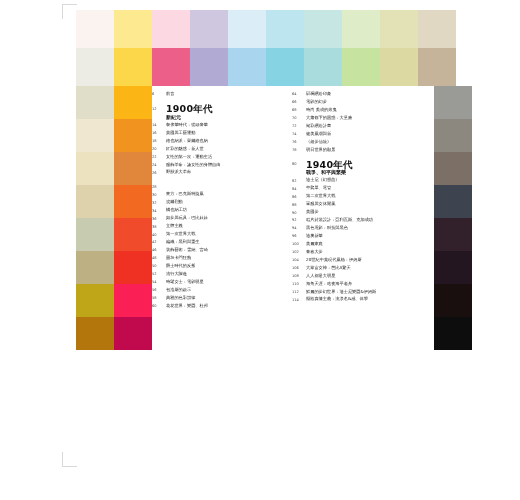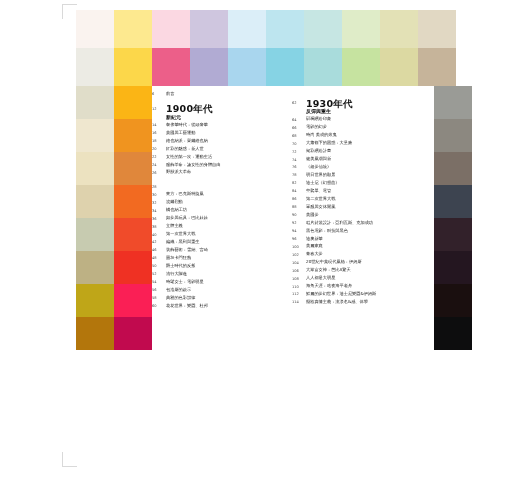--- a/index.html
+++ b/index.html
@@ -198,27 +198,20 @@
         <div class="row entry">
           <div class="pg">58</div>
           <div class="txt">典雅的色彩韻律</div>
         </div>
         <div class="row entry">
           <div class="pg">60</div>
           <div class="txt">花花世界：樂園、杜邦</div>
         </div>
       </div>
     <div class="col right">
-        <div class="row decade">
-          <div class="pg">62</div>
-          <div class="txt">
-            <div class="dt">1930年代</div>
-            <div class="ds">反彈與重生</div>
-          </div>
-        </div>
         <div class="row entry">
           <div class="pg">64</div>
           <div class="txt">斑斕繽紛印象</div>
         </div>
         <div class="row entry">
           <div class="pg">66</div>
           <div class="txt">電影的幻夢</div>
         </div>
         <div class="row entry">
           <div class="pg">68</div>
@@ -237,20 +230,27 @@
           <div class="txt">健美風潮與新</div>
         </div>
         <div class="row entry">
           <div class="pg">76</div>
           <div class="txt">《超夢仙境》</div>
         </div>
         <div class="row entry">
           <div class="pg">78</div>
           <div class="txt">明日世界的願景</div>
         </div>
+        <div class="row decade">
+          <div class="pg">80</div>
+          <div class="txt">
+            <div class="dt">1940年代</div>
+            <div class="ds">戰爭、和平與繁榮</div>
+          </div>
+        </div>
         <div class="row entry">
           <div class="pg">82</div>
           <div class="txt">迪士尼《幻想曲》</div>
         </div>
         <div class="row entry">
           <div class="pg">84</div>
           <div class="txt">空襲單、電管</div>
         </div>
         <div class="row entry">
           <div class="pg">86</div>

